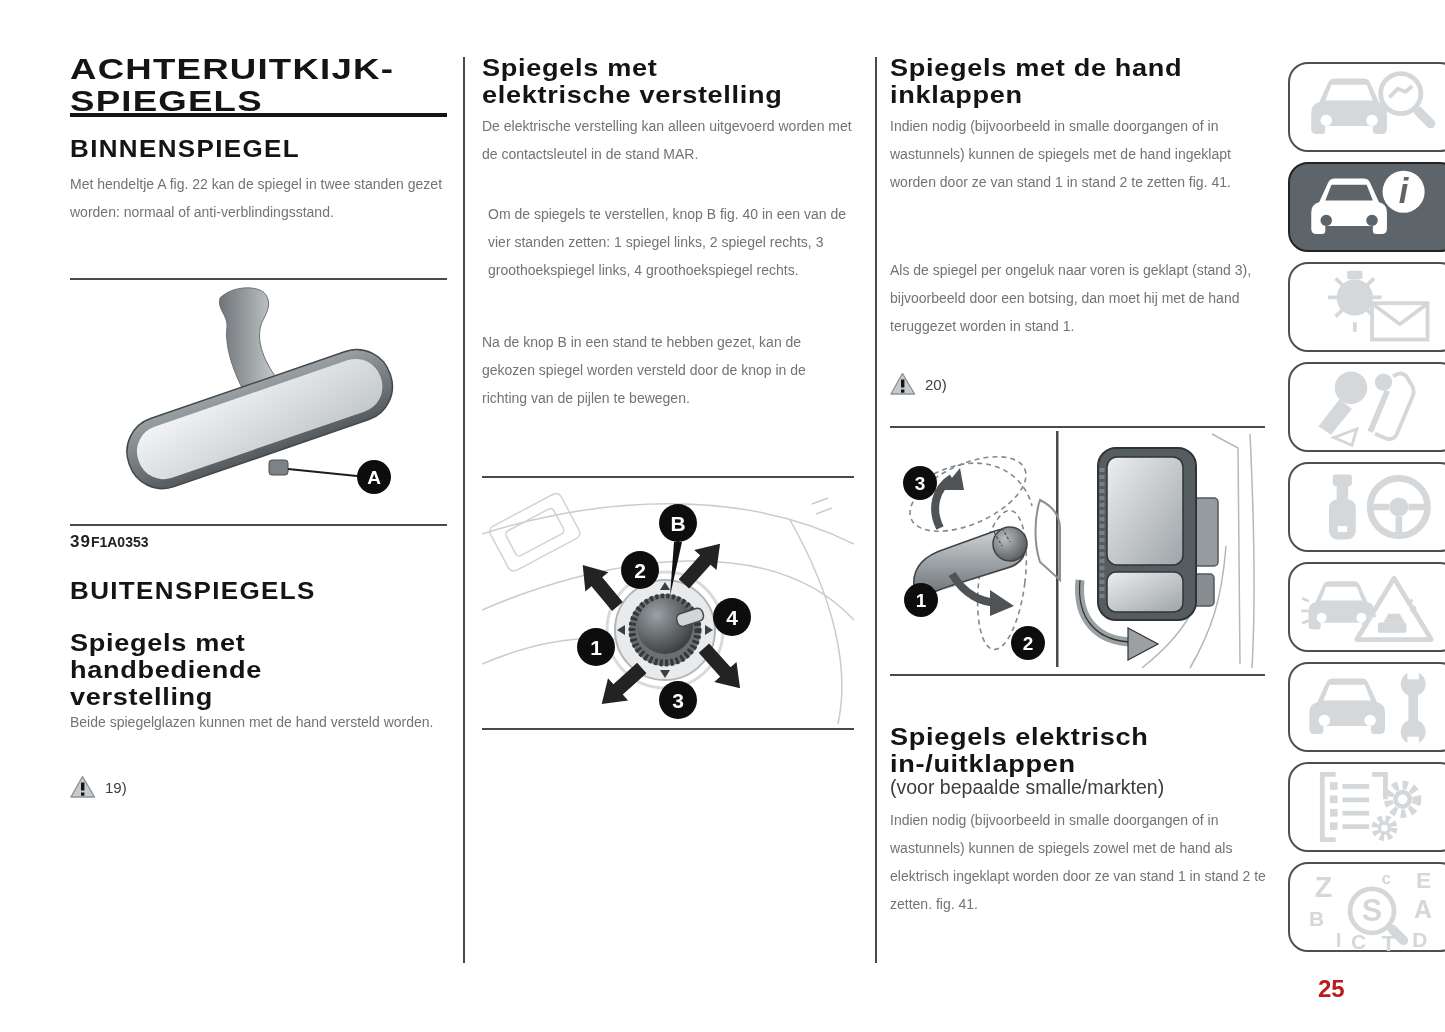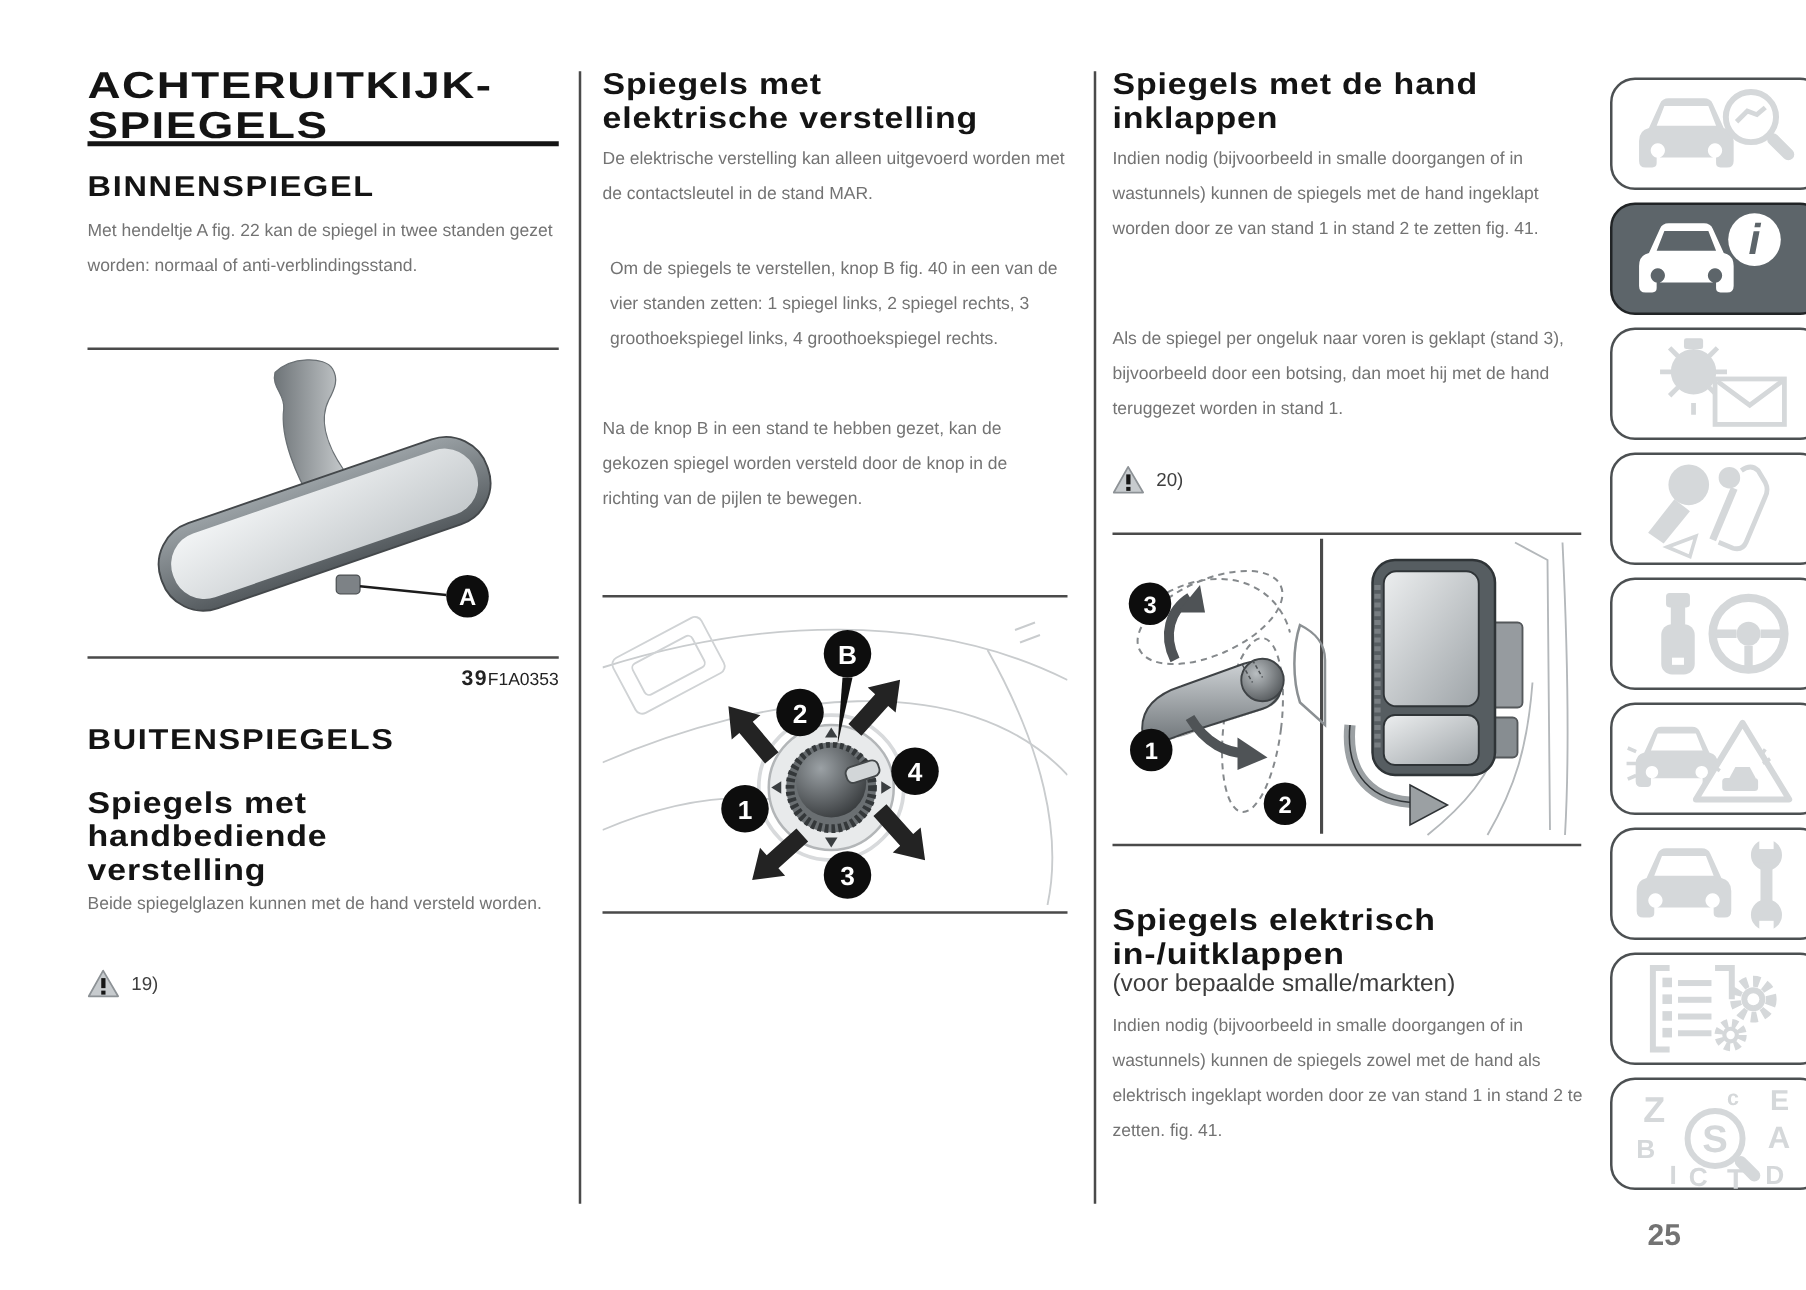--- a/index.html
+++ b/index.html
@@ -22,28 +22,28 @@
     transform:scaleX(1.13);transform-origin:left top;
   }
   .sub-head{
     font-size:24px;font-weight:900;color:#141414;line-height:1.12;
     letter-spacing:.6px;transform:scaleX(1.13);transform-origin:left top;
   }
   .sub-note{font-size:19.5px;color:#3d3d3d;font-weight:400;margin-top:2px;}
   .body-text{font-size:14px;line-height:28px;color:#737373;}
   
   .figline{height:2px;background:#4a4a4a;}
-  .figcap{display:flex;justify-content:flex-end;align-items:baseline;}
+  .figcap{display:flex;justify-content:flex-start;align-items:baseline;}
   .fignum{font-size:17px;font-weight:600;color:#222;letter-spacing:1px;}
-  .figcode{font-size:14px;font-weight:400;color:#222;}
+  .figcode{font-size:14px;font-weight:700;color:#222;}
   .vsep{width:2px;background:#4a4a4a;}
   
   .warn{display:flex;align-items:center;gap:9px;font-size:15px;color:#3e3e3e;}
   
-  .pagenum{font-size:24px;font-weight:900;color:#737373;}
+  .pagenum{font-size:24px;font-weight:900;color:#b91c1c;}
   
   .tab{
     position:absolute;left:1288px;width:172px;height:90px;
     background:#ffffff;border:2px solid #4c5052;border-radius:20px;
     color:#d5d8da;display:flex;align-items:center;justify-content:flex-start;
     box-sizing:border-box;padding-left:10px;
   }
   .tab.active{background:#5d656a;border-color:#212426;color:#ffffff;}
   svg text{font-family:"Liberation Sans", sans-serif;}
 </style>

